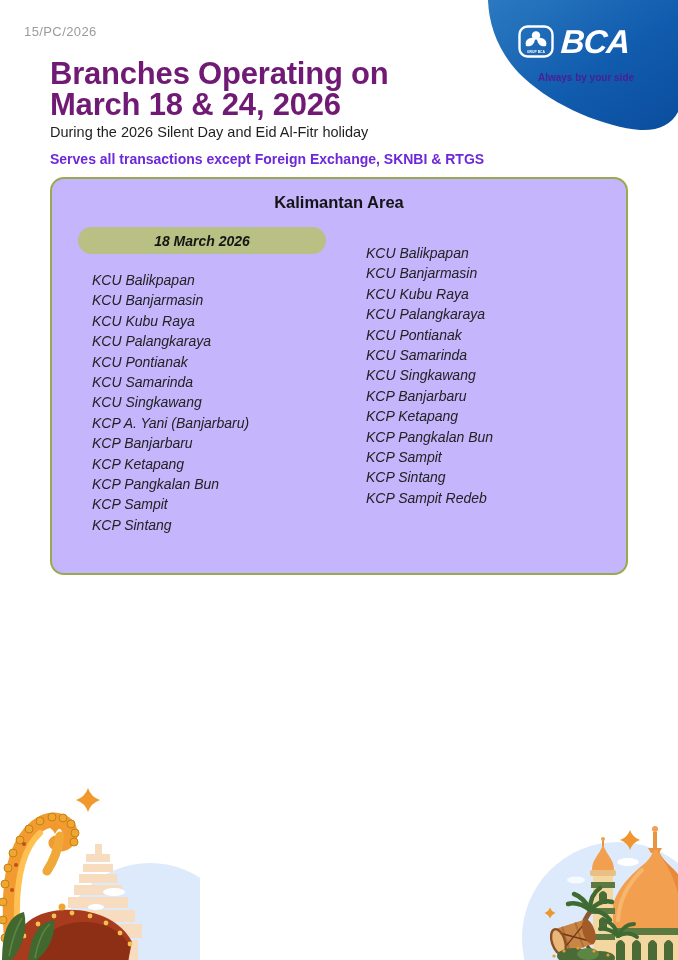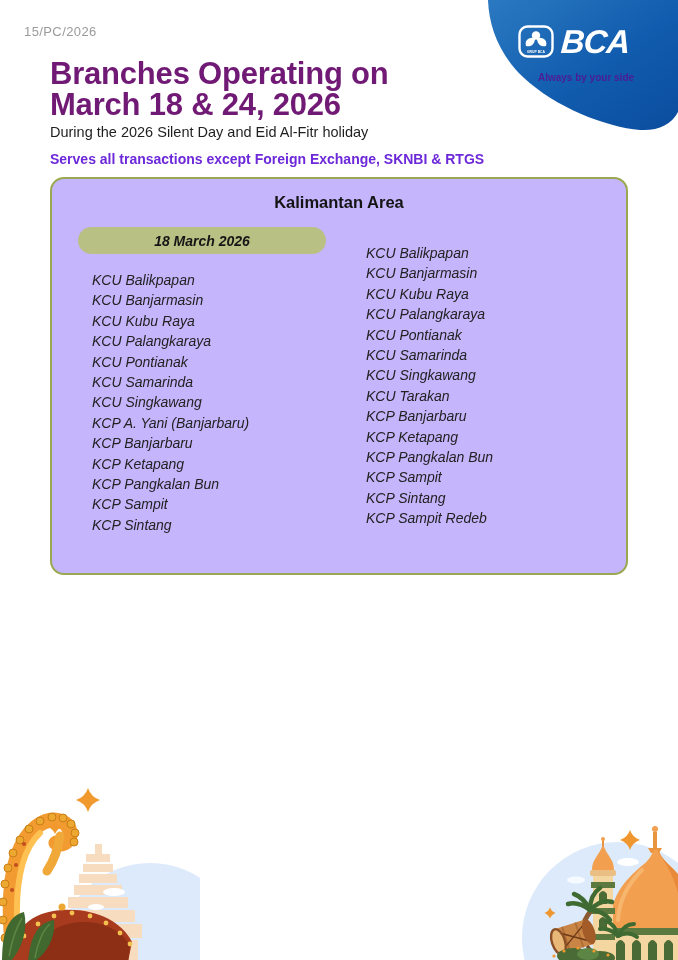--- a/index.html
+++ b/index.html
@@ -124,21 +124,20 @@
     </div>
     <div class="col">
       <ul class="branches">
           <li>KCU Balikpapan</li>
           <li>KCU Banjarmasin</li>
           <li>KCU Kubu Raya</li>
           <li>KCU Palangkaraya</li>
           <li>KCU Pontianak</li>
           <li>KCU Samarinda</li>
           <li>KCU Singkawang</li>
-          <li>KCU Tarakan</li>
           <li>KCP Banjarbaru</li>
           <li>KCP Ketapang</li>
           <li>KCP Pangkalan Bun</li>
           <li>KCP Sampit</li>
           <li>KCP Sintang</li>
           <li>KCP Sampit Redeb</li>
         </ul>
     </div>
   </div>
 </div>

